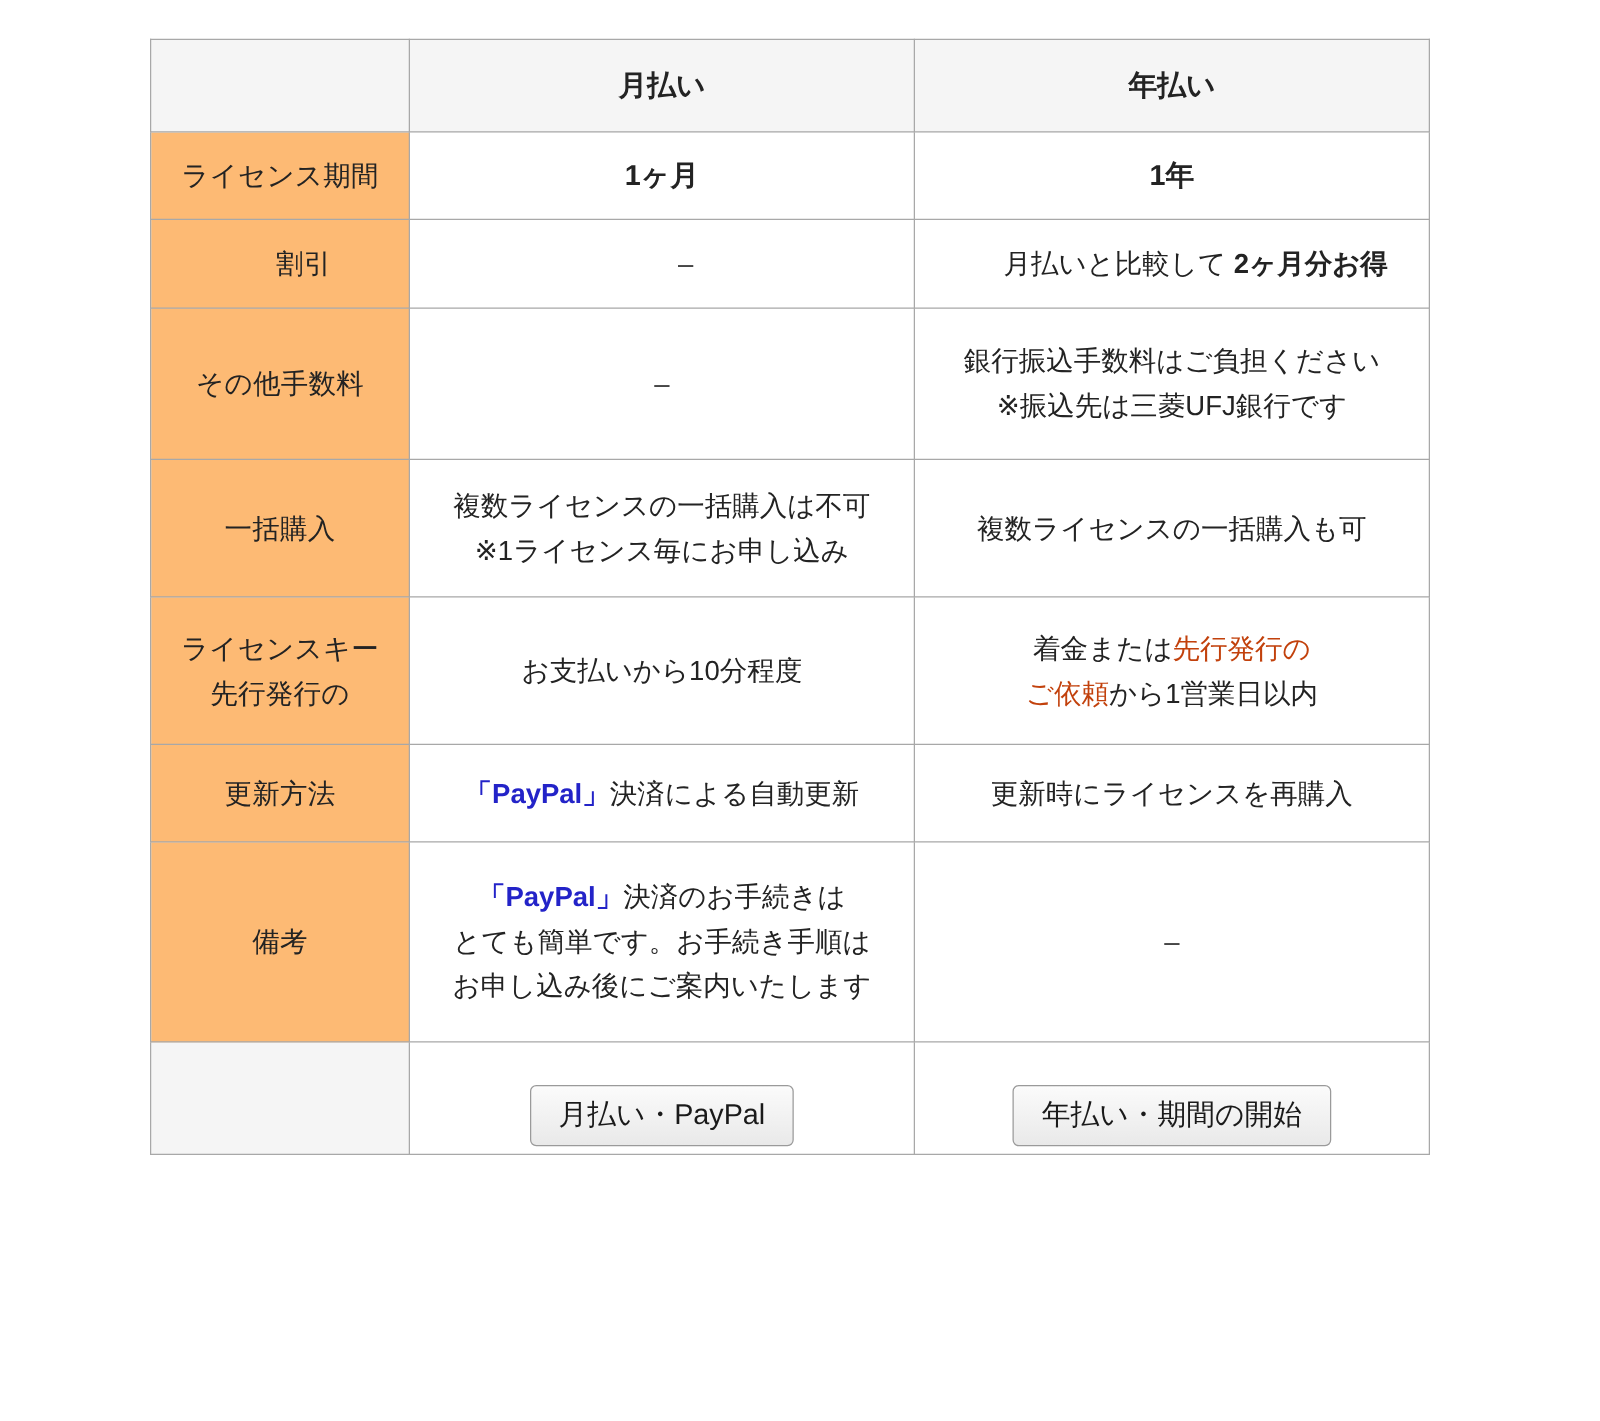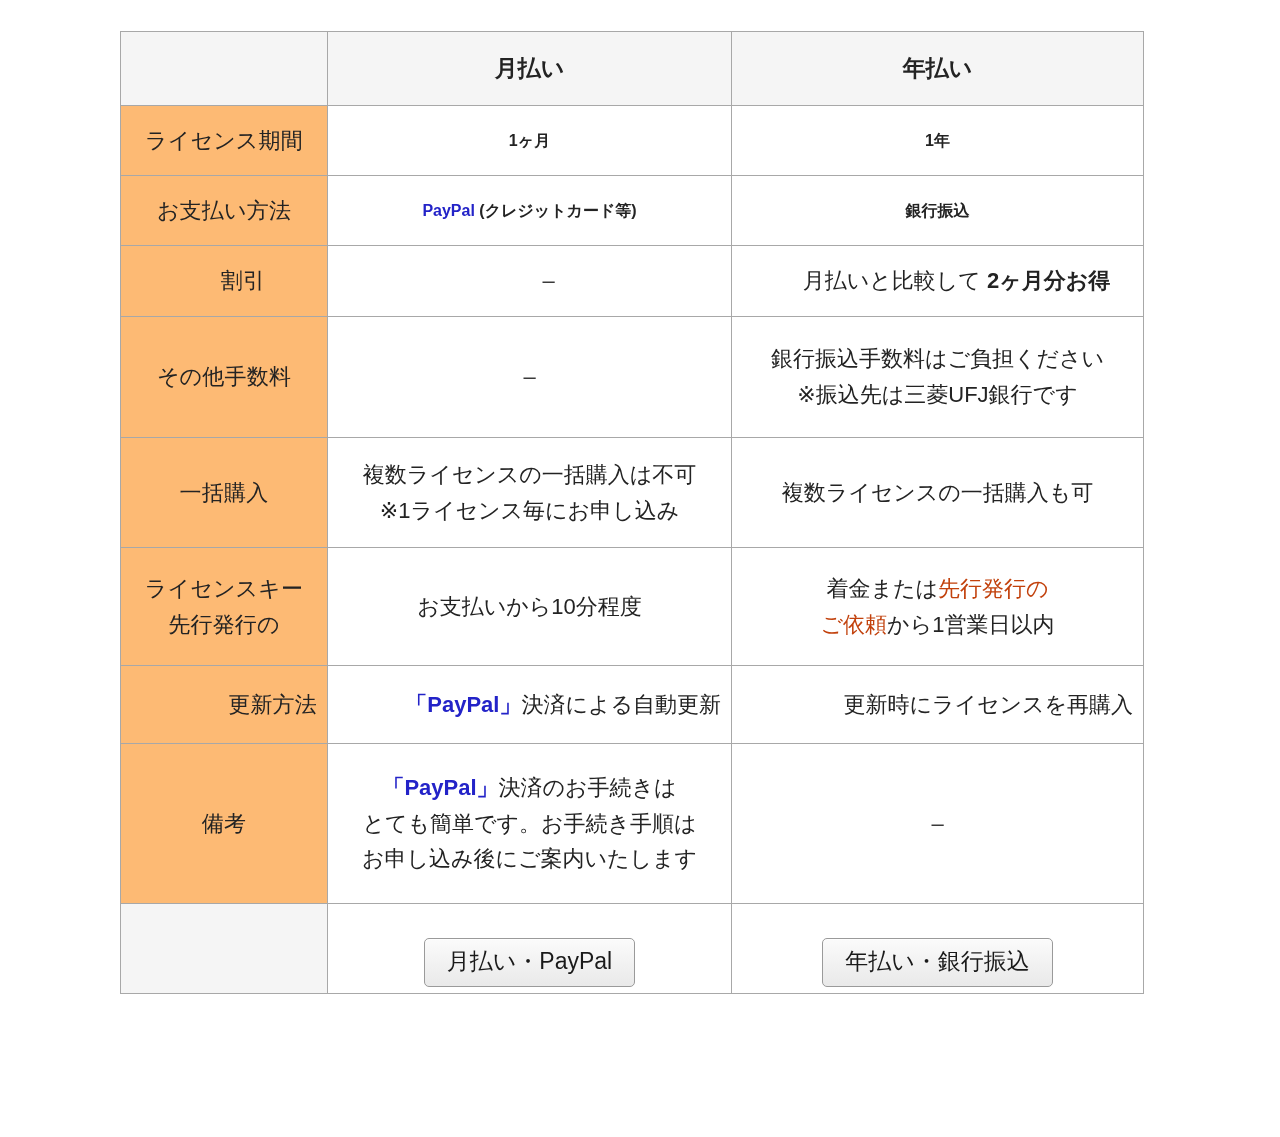--- a/index.html
+++ b/index.html
@@ -93,26 +93,26 @@
   }
 
   
   tr.r-period td   { height: 70px; }
   tr.r-payment td  { height: 70px; }
   tr.r-discount td { height: 71px; padding-left: 48px; }
   tr.r-fee td      { height: 121px; }
   tr.r-bulk td     { height: 110px; }
   tr.r-issue td    { height: 118px; }
   tr.r-start td    { height: 118px; }
-  tr.r-renew td    { height: 78px; text-align: right; }
+  tr.r-renew td    { height: 78px; }
   tr.r-notes td    { height: 160px; }
   tr.r-buttons td  { height: 72px; }
 
   tr.r-period td.val-cell,
-  tr.r-payment td.val-cell { font-weight: bold; font-size: 16px; }
+  tr.r-payment td.val-cell { font-weight: bold; font-size: 23px; }
 
   .cell-lines { display: block; }
   .cell-lines span.line { display: block; white-space: nowrap; }
 
   .label-two-line { line-height: 1.5; }
 
   
   tr.r-buttons td.label-cell { background: #f5f5f5; }
   .btn {
     display: inline-block;
@@ -147,25 +147,20 @@
           <td>月払い</td>
           <td>年払い</td>
         </tr>
 
         <tr class="r-period">
           <td class="label-cell">ライセンス期間</td>
           <td class="val-cell">1ヶ月</td>
           <td class="val-cell">1年</td>
         </tr>
 
-        <tr class="r-payment">
-          <td class="label-cell">お支払い方法</td>
-          <td class="val-cell"><span class="paypal">PayPal</span><span class="strong"> (クレジットカード等)</span></td>
-          <td class="val-cell"><span class="strong">銀行振込</span></td>
-        </tr>
 
         <tr class="r-discount">
           <td class="label-cell">割引</td>
           <td class="val-cell"><span class="dash">–</span></td>
           <td class="val-cell"><span>月払いと比較して </span><span class="strong">2ヶ月分お得</span></td>
         </tr>
 
         <tr class="r-fee">
           <td class="label-cell">その他手数料</td>
           <td class="val-cell"><span class="dash">–</span></td>
@@ -222,20 +217,20 @@
           </td>
           <td class="val-cell"><span class="dash">–</span></td>
         </tr>
 
         <tr class="r-buttons">
           <td class="label-cell"></td>
           <td class="val-cell">
             <button class="btn" type="button">月払い・PayPal</button>
           </td>
           <td class="val-cell">
-            <button class="btn" type="button">年払い・銀行振込</button>
+            <button class="btn" type="button">年払い・期間の開始</button>
           </td>
         </tr>
 
       </tbody>
     </table>
   </div>
 </div>
 
 </body></html>

